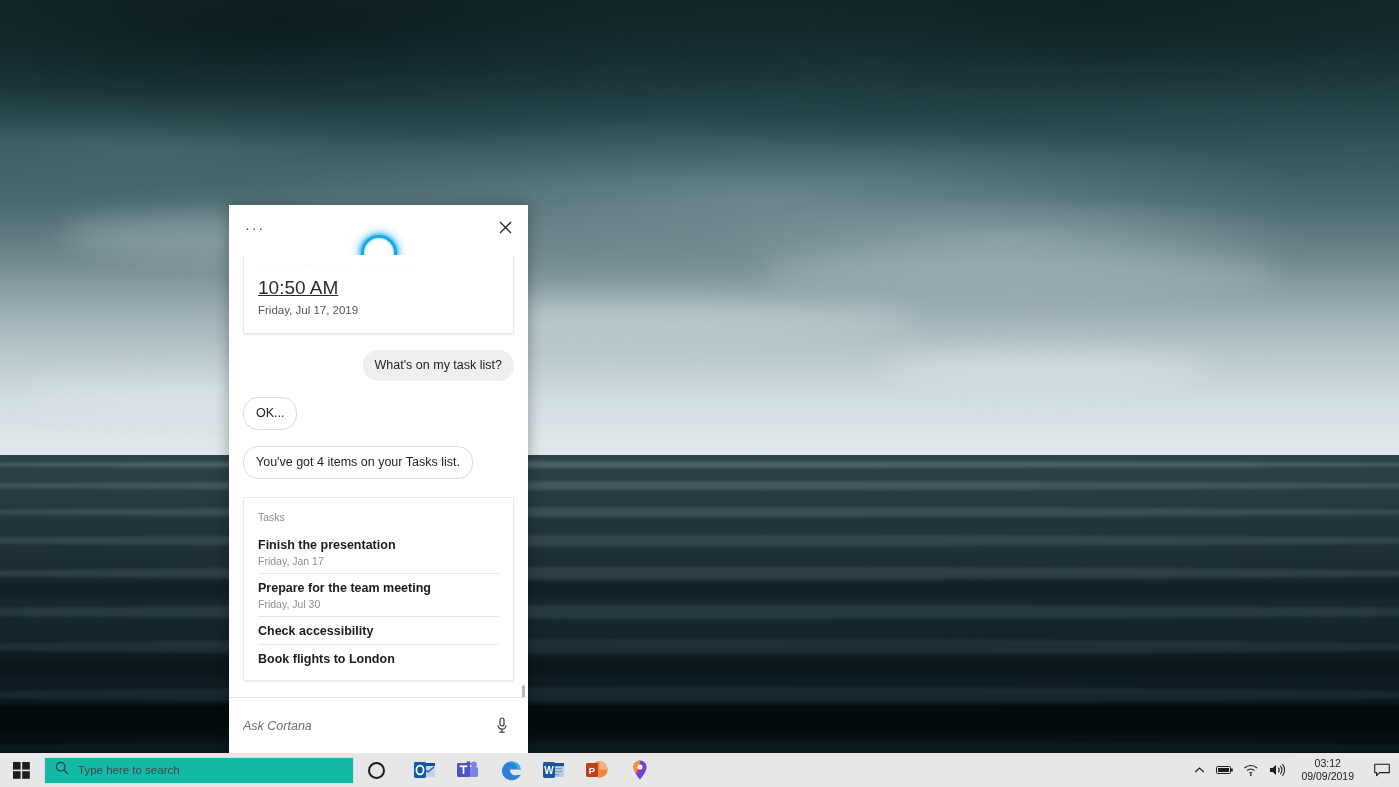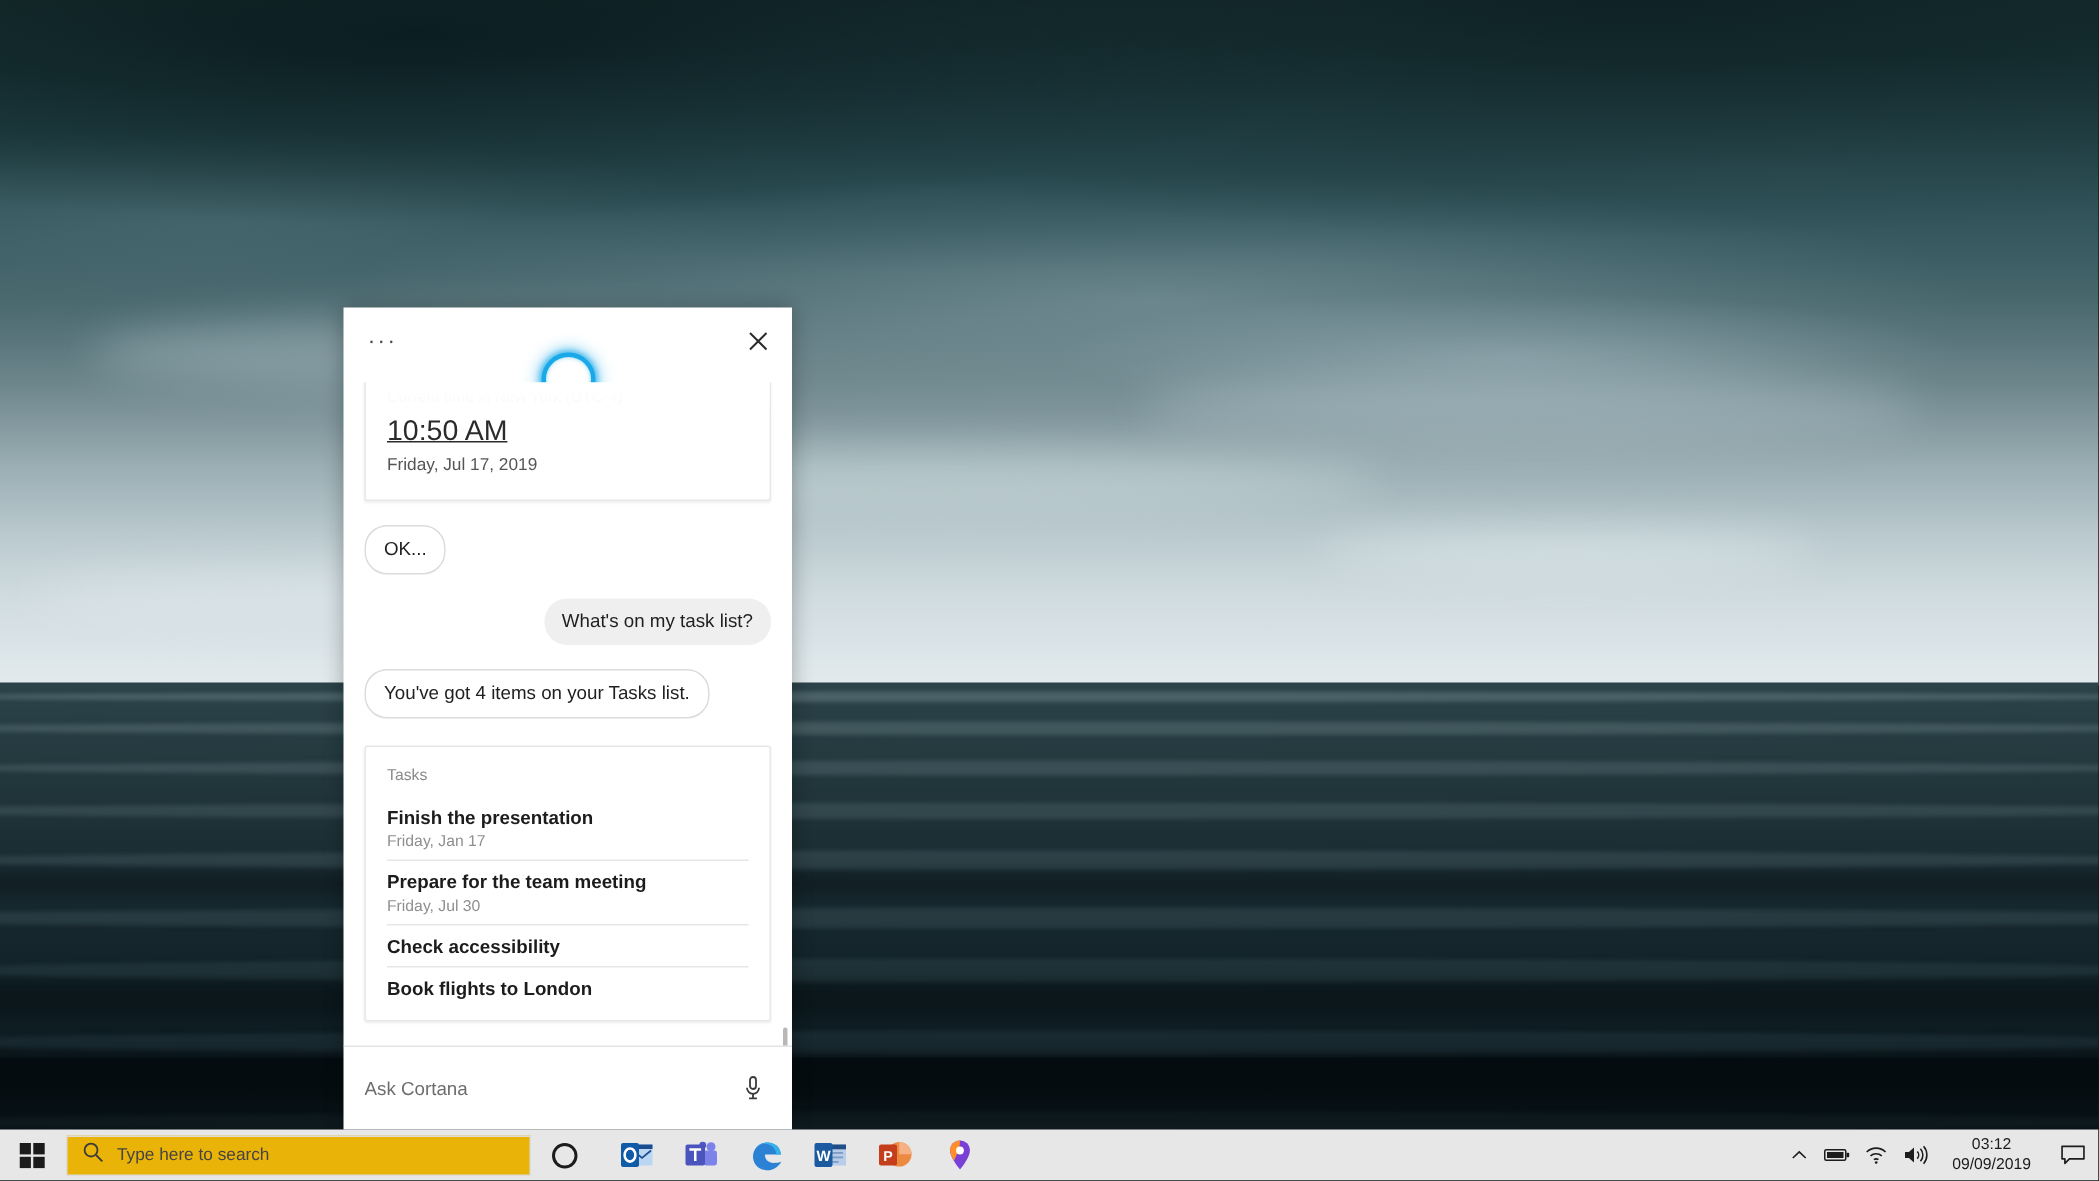--- a/index.html
+++ b/index.html
@@ -134,36 +134,36 @@
     background:#b8b8b8; border-radius:2px; cursor:pointer; z-index:5;
   }
 
   
   .ask-bar {
     flex:0 0 56px; border-top:1px solid #e4e4e4;
     display:flex; align-items:center; padding:0 14px;
   }
   .ask-input {
     flex:1; border:none; outline:none; background:transparent;
-    font-family:"Liberation Sans", sans-serif; font-size:12.5px; color:#444;
+    font-family:"Liberation Sans", sans-serif; font-size:12.5px; color:#444;font-style:italic;
   }
   .ask-input::placeholder { color:#6d6d6d; }
   .mic-btn { width:24px; height:26px; display:flex; align-items:center; justify-content:center; cursor:pointer; }
 
   
   #taskbar {
     position:absolute; left:0; bottom:0; width:1399px; height:34px;
     background:#e7e7e7; display:flex; align-items:center; z-index:30;
   }
   .start-btn {
     width:43px; height:34px; display:flex; align-items:center; justify-content:center;
     cursor:pointer;
   }
   .search-box {
-    width:310px; height:27px; background:#eab308; border:1px solid #dcdcdc;
+    width:310px; height:27px; background:#14b8a6; border:1px solid #dcdcdc;
     display:flex; align-items:center; gap:9px; padding:0 10px; cursor:text;
     margin-left:1px;
   }
   .search-ph { font-size:11.5px; color:#454545; }
   .cortana-tb {
     width:45px; height:34px; display:flex; align-items:center; justify-content:center;
     cursor:pointer;
   }
   .cortana-tb-ring {
     width:17px; height:17px; border-radius:50%; border:2px solid #1c1c1c;
@@ -227,26 +227,26 @@
 
   <div class="convo">
 
     <div class="card time-card">
       <div class="time-card-label">Current time in New York (UTC-4)</div>
       <div class="time-big">10:50 AM</div>
       <div class="time-sub">Friday, Jul 17, 2019</div>
       <div class="time-fade"></div>
     </div>
 
+    <div class="bubble-row user">
+      <div class="bubble user">What's on my task list?</div>
+    </div>
+
     <div class="bubble-row bot">
       <div class="bubble bot">OK...</div>
-    </div>
-
-    <div class="bubble-row user">
-      <div class="bubble user">What's on my task list?</div>
     </div>
 
     <div class="bubble-row bot">
       <div class="bubble bot">You've got 4 items on your Tasks list.</div>
     </div>
 
     <div class="card tasks-card">
       <div class="tasks-title">Tasks</div>
 
       <div class="task-item">

